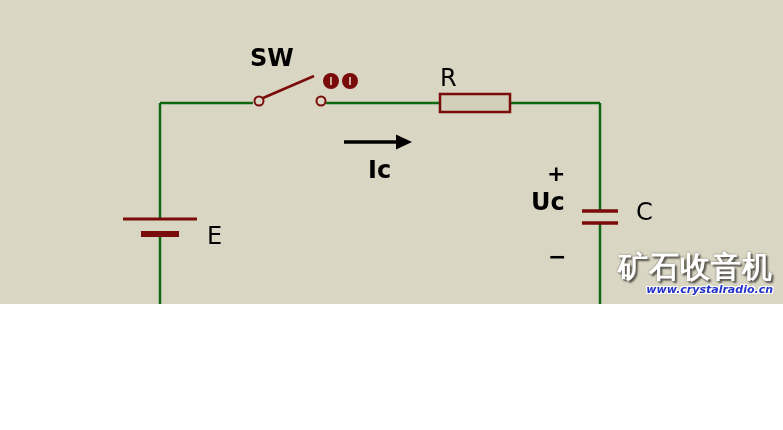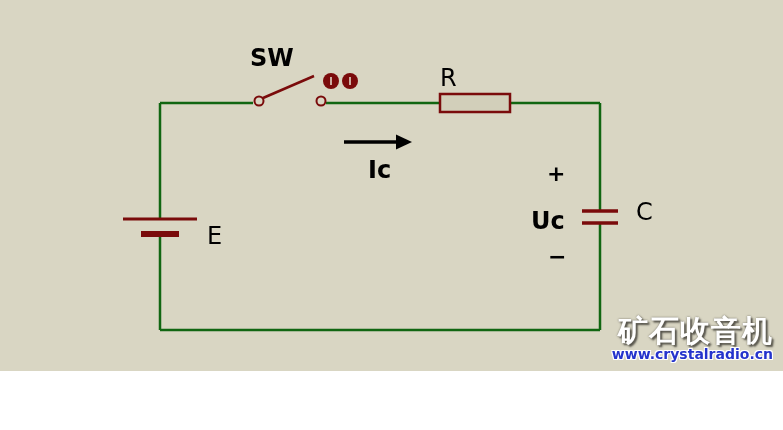--- a/index.html
+++ b/index.html
@@ -5,21 +5,21 @@
   html, body {
     margin: 0;
     padding: 0;
   }
   body {
     font-family: "DejaVu Sans", "Liberation Sans", sans-serif;
   }
   .stage {
     position: relative;
     width: 783px;
-    height: 371px;
+    height: 304px;
     background: #d9d6c3;
     overflow: hidden;
   }
   .stage svg {
     position: absolute;
     left: 0;
     top: 0;
   }
   .lbl {
     position: absolute;
@@ -45,25 +45,26 @@
   }
   .wm-title {
     font-size: 30px;
     font-weight: bold;
     color: #ffffff;
     letter-spacing: 1px;
     text-shadow: 2px 2px 2px #55534a, 0 0 2px #6a685c;
     line-height: 1.05;
   }
   .wm-url {
-    font-size: 14px;
+    font-size: 11px;
     font-weight: bold;
     color: #2433cc;
     text-shadow: 1px 1px 0 #ffffff, -1px -1px 0 #ffffff, 1px -1px 0 #ffffff, -1px 1px 0 #ffffff;
     line-height: 1.2;
+    font-style: italic;
   }
 </style>
 </head>
 <body>
 
 <div class="stage">
 
   <svg width="783" height="430" viewBox="0 0 783 430">
 
     <path d="M160,103 H253 M326,103 H440 M510,103 H600 M600,103 V211 M600,223 V330 M600,330 H160 M160,330 V234 M160,219 V103" fill="none" stroke-width="2.5" stroke="#116611"></path>
@@ -99,21 +100,21 @@
   </svg>
 
   <span class="lbl b" style="left:250px; top:46px;">SW</span>
 
   <span class="lbl" style="left:440px; top:66px;">R</span>
 
   <span class="lbl b" style="left:368px; top:158px;">Ic</span>
 
   <span class="lbl" style="left:207px; top:224px;">E</span>
 
-  <span class="lbl b" style="left:531px; top:209px;">Uc</span>
+  <span class="lbl b" style="left:531px; top:190px;">Uc</span>
 
   <span class="sign" style="left:547px; top:163px;">+</span>
 
   <span class="sign" style="left:548px; top:246px;">−</span>
 
   <span class="lbl" style="left:636px; top:200px;">C</span>
 
   <div class="watermark">
     <div class="wm-title">矿石收音机</div>
     <div class="wm-url">www.crystalradio.cn</div>

